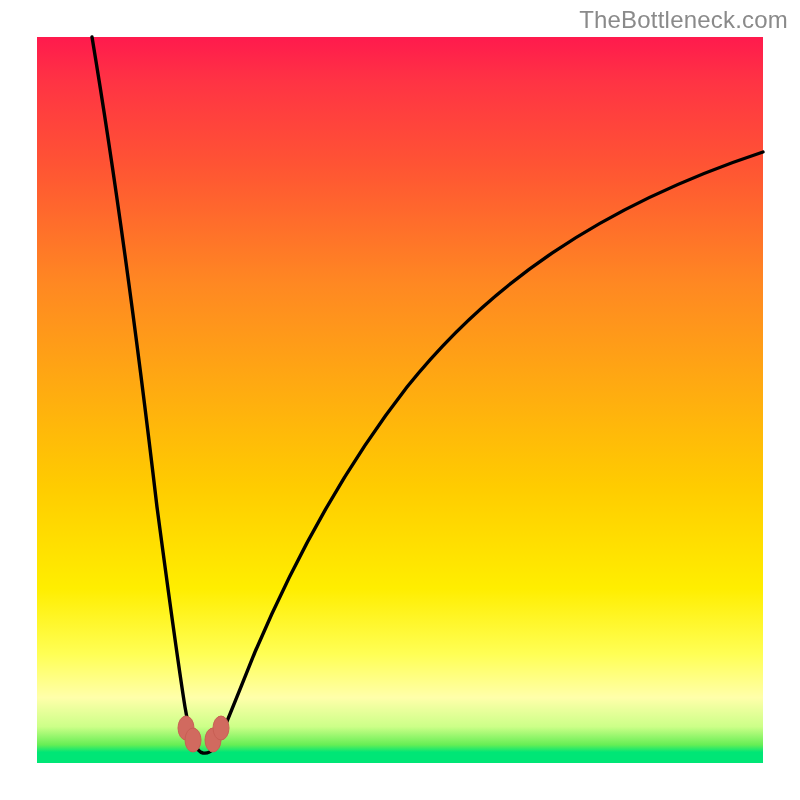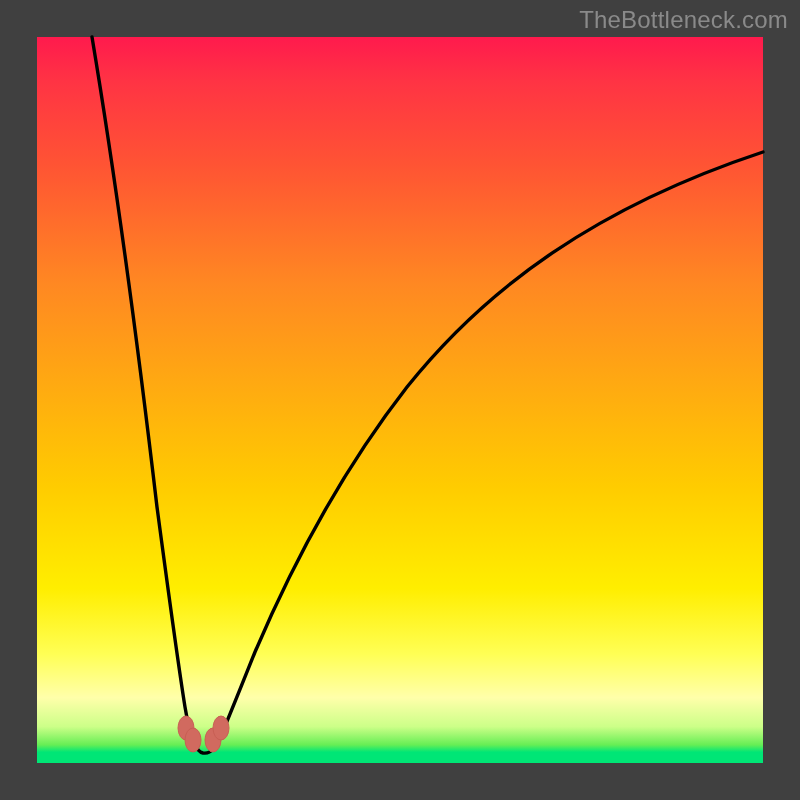--- a/index.html
+++ b/index.html
@@ -9,21 +9,21 @@
     height: 800px;
     background: #000000;
     overflow: hidden;
   }
   .frame {
     position: absolute;
     left: 0;
     top: 0;
     width: 800px;
     height: 800px;
-    background: #404040;
+    background: #ffffff;
   }
   .plot {
     position: absolute;
     left: 37px;
     top: 37px;
     width: 726px;
     height: 726px;
     background: linear-gradient(to bottom,
       #ff1a4d 0%,
       #ff3344 6%,

